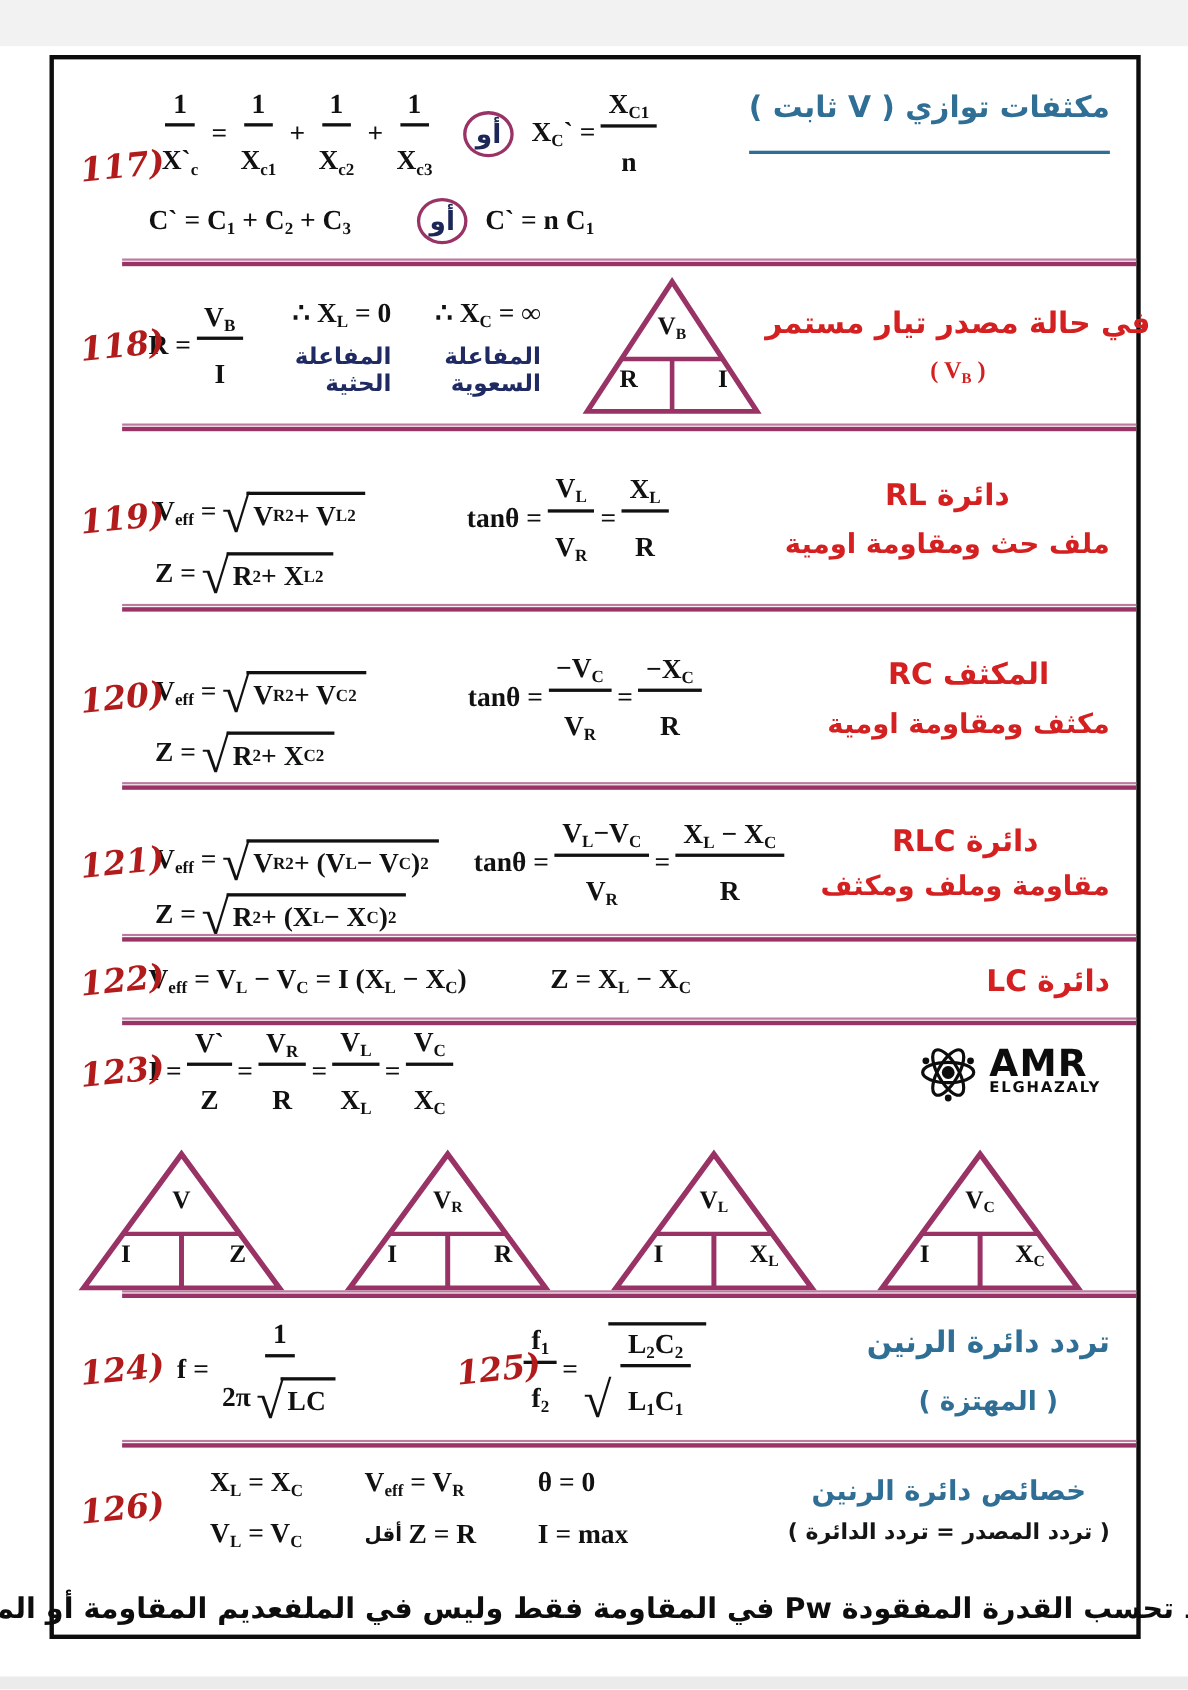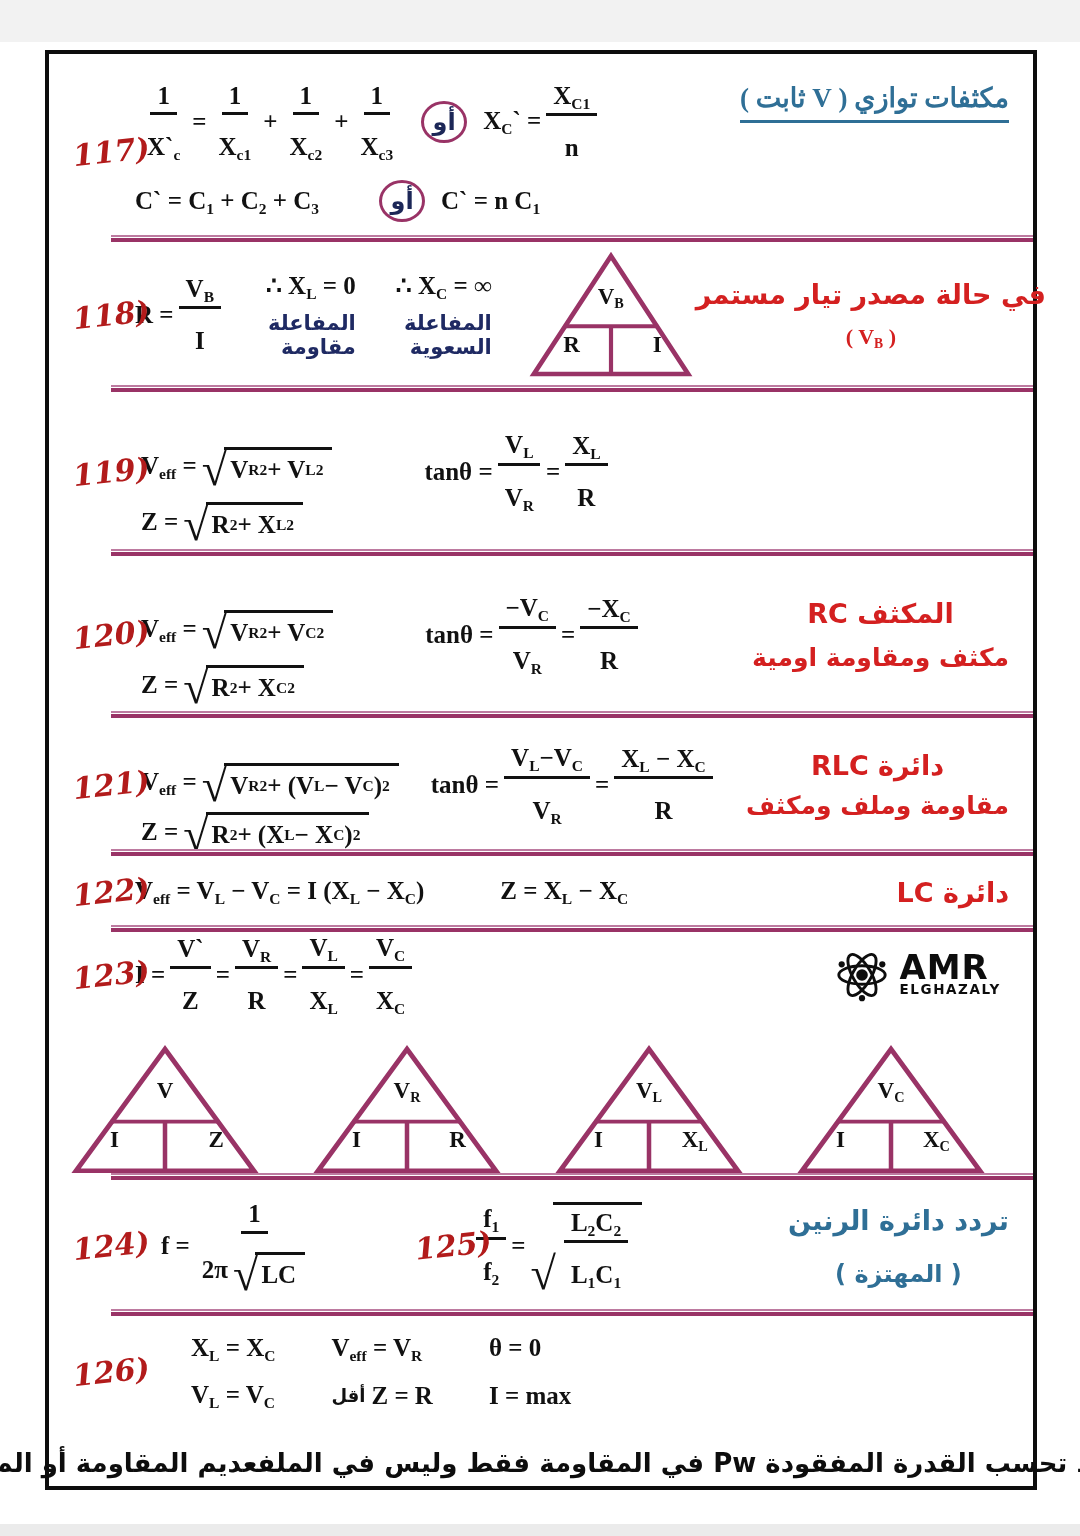--- a/index.html
+++ b/index.html
@@ -52,21 +52,21 @@
   .sqrt{display:inline-flex;align-items:stretch;vertical-align:middle;margin:0 2px;}
   .sqrt .rad{align-self:flex-end;font-size:1.85em;font-weight:400;line-height:0.85;transform:translate(3px,3px);}
   .sqrt .rdc{border-top:3px solid var(--ink);padding:4px 9px 0 6px;display:inline-flex;align-items:center;}
 
   
   .rtitle{margin-left:auto;flex:none;text-align:center;display:flex;flex-direction:column;align-items:center;gap:14px;padding-right:10px;}
   .t-red{color:var(--red);font-weight:bold;font-size:27px;font-family:"DejaVu Sans",sans-serif;}
   .t-teal{color:var(--teal);font-weight:bold;font-size:27px;font-family:"DejaVu Sans",sans-serif;}
   .t-navy{color:var(--navy);font-weight:bold;font-size:21px;font-family:"DejaVu Sans",sans-serif;}
   .t-black{color:#151515;font-weight:bold;font-size:20px;font-family:"DejaVu Sans",sans-serif;}
-  .u-line{border-bottom:3px solid var(--teal);padding-bottom:6px;font-family:Liberation Serif, serif;}
+  .u-line{border-bottom:3px solid var(--teal);padding-bottom:24px;}
   .formula-red{color:var(--red);text-align:center;}
 
   .or{
     display:inline-flex;align-items:center;justify-content:center;
     min-width:46px;height:42px;border:3px solid var(--magenta);border-radius:50%;
     color:#1c2757;font-weight:bold;font-size:24px;font-family:"DejaVu Sans",sans-serif;
     margin:0 16px;flex:none;
   }
 
   .stack{display:flex;flex-direction:column;align-items:center;gap:10px;margin-left:40px;}
@@ -162,21 +162,21 @@
         <span class="tx">R = </span>
         <span class="frac">
           <span class="num">V<sub>B</sub></span>
           <span class="den">I</span>
         </span>
       </div>
     <div class="stack">
       <div class="formula">
           <span class="tx">∴ X<sub>L</sub> = 0</span>
         </div>
-      <div class="t-navy" dir="rtl">المفاعلة مقاومة</div>
+      <div class="t-navy" dir="rtl">المفاعلة الحثية</div>
     </div>
     <div class="stack">
       <div class="formula">
           <span class="tx">∴ X<sub>C</sub> = ∞</span>
         </div>
       <div class="t-navy" dir="rtl">المفاعلة السعوية</div>
     </div>
     <div class="tri" style="width:170px;height:128px;margin-left:34px;">
       <svg viewBox="0 0 130 102" preserveAspectRatio="none">
         <polygon points="65,4 6,98 124,98" fill="none" stroke="#993366" stroke-width="3.6"></polygon>
@@ -226,20 +226,24 @@
         <span class="frac">
           <span class="num">V<sub>L</sub></span>
           <span class="den">V<sub>R</sub></span>
         </span>
         <span class="tx"> = </span>
         <span class="frac">
           <span class="num">X<sub>L</sub></span>
           <span class="den">R</span>
         </span>
       </div>
+    <div class="rtitle">
+      <div class="t-red" dir="rtl">دائرة RL</div>
+      <div class="t-red" dir="rtl" style="font-size:25px;">ملف حث ومقاومة اومية</div>
+    </div>
   </div>
 
   <div class="sep"></div>
 
   <div class="sec" style="height:158px;">
     <div class="rownum">120)</div>
     <div class="stack2">
       <div class="formula">
           <span class="tx">V<sub>eff</sub> = </span>
           <span class="sqrt">
@@ -494,17 +498,21 @@
           <span class="tx">V<sub>L</sub> = V<sub>C</sub></span>
         </div>
       <div class="formula">
           <span class="tx sm">أقل</span>
           <span class="tx">Z = R</span>
         </div>
       <div class="formula">
           <span class="tx">I = max</span>
         </div>
     </div>
+    <div class="rtitle" style="gap:10px;">
+      <div class="t-teal" style="font-size:25px;" dir="rtl">خصائص دائرة  الرنين</div>
+      <div class="t-black" dir="rtl">( تردد المصدر = تردد الدائرة )</div>
+    </div>
   </div>
 
   <div class="note" dir="rtl" style="height:46px;margin-top:auto;">لاحظ تحسب القدرة المفقودة Pw في المقاومة فقط وليس في الملفعديم المقاومة أو المكثف</div>
 
 </div>
 
 </body></html>

